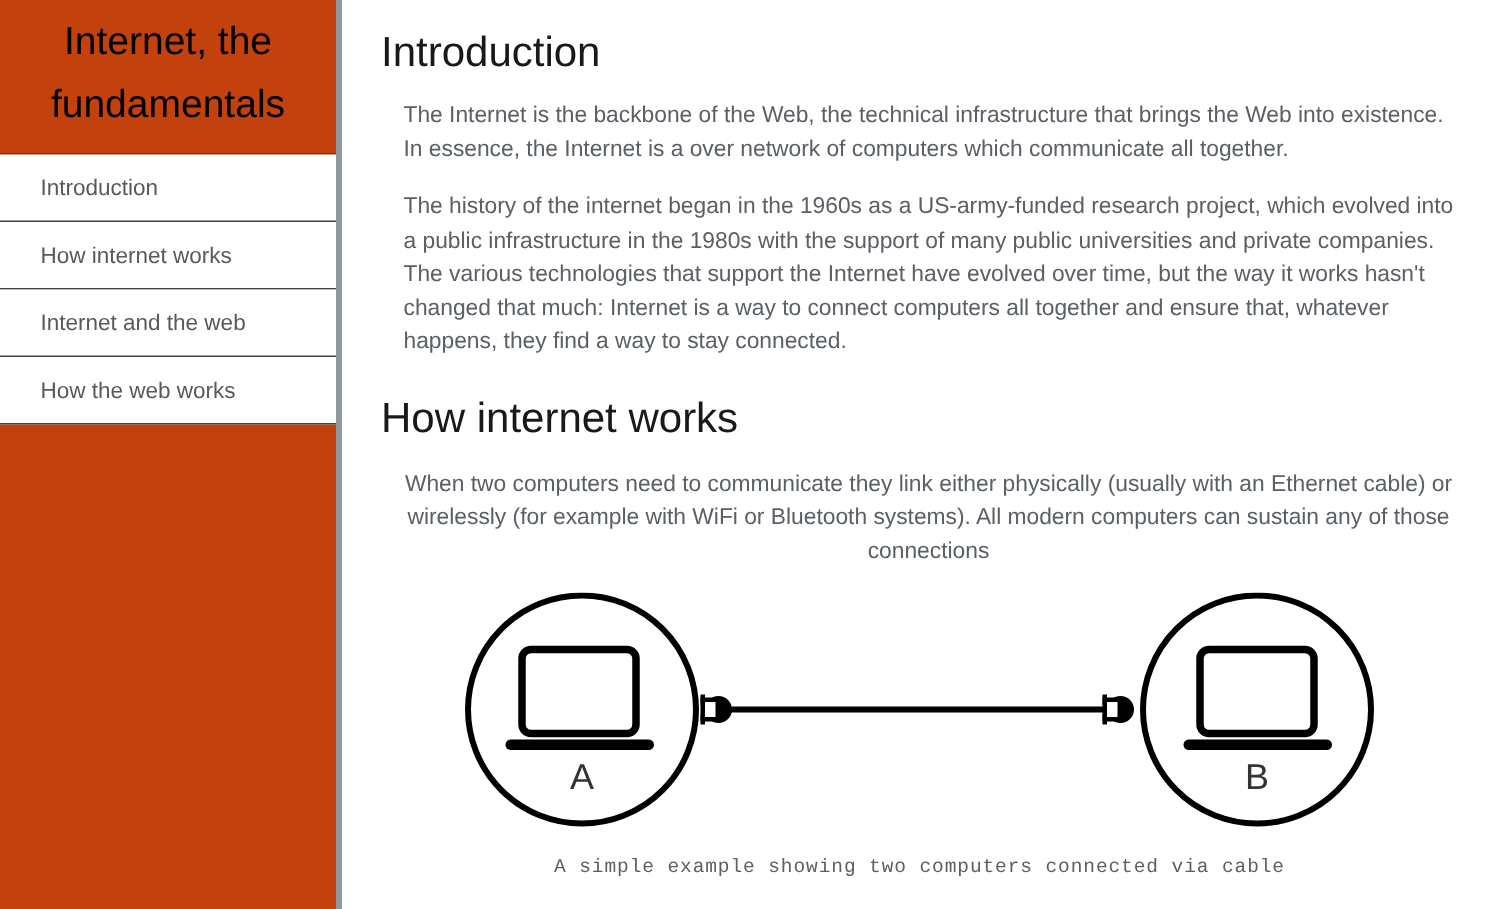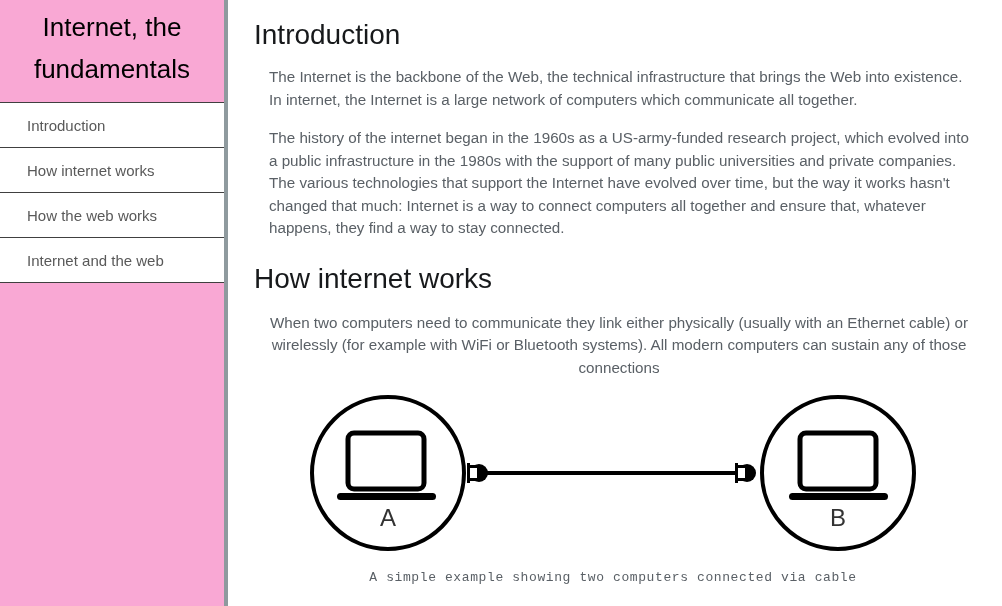--- a/index.html
+++ b/index.html
@@ -21,21 +21,21 @@
     width: 1002px;
     height: 606px;
     align-items: stretch;
   }
 
   
   .sidebar {
     width: 228px;
     min-width: 228px;
     box-sizing: border-box;
-    background: #f9a8d4;
+    background: #c2410c;
     border-right: 4px solid #8f9a9e;
     height: 606px;
     overflow: hidden;
   }
 
   .site-title {
     font-size: 26px;
     line-height: 42px;
     text-align: center;
     color: #000000;
@@ -121,30 +121,30 @@
 <body>
 
 <div class="page">
 
   <aside class="sidebar">
     <h1 class="site-title">Internet, the fundamentals</h1>
 
     <ul class="nav-list">
       <li class="nav-item">Introduction</li>
       <li class="nav-item">How internet works</li>
+      <li class="nav-item">Internet and the web</li>
       <li class="nav-item">How the web works</li>
-      <li class="nav-item">Internet and the web</li>
     </ul>
   </aside>
 
   <main class="content">
 
     <h2 class="section-heading">Introduction</h2>
 
-    <p class="body-text">The Internet is the backbone of the Web, the technical infrastructure that brings the Web into existence. In internet, the Internet is a large network of computers which communicate all together.</p>
+    <p class="body-text">The Internet is the backbone of the Web, the technical infrastructure that brings the Web into existence. In essence, the Internet is a over network of computers which communicate all together.</p>
 
     <p class="body-text">The history of the internet began in the 1960s as a US-army-funded research project, which evolved into a public infrastructure in the 1980s with the support of many public universities and private companies. The various technologies that support the Internet have evolved over time, but the way it works hasn't changed that much: Internet is a way to connect computers all together and ensure that, whatever happens, they find a way to stay connected.</p>
 
     <h2 class="section-heading second">How internet works</h2>
 
     <p class="body-text last">When two computers need to communicate they link either physically (usually with an Ethernet cable) or wirelessly (for example with WiFi or Bluetooth systems). All modern computers can sustain any of those connections</p>
 
     <figure class="diagram">
       <svg width="620" height="160" viewBox="0 0 620 160">
 

